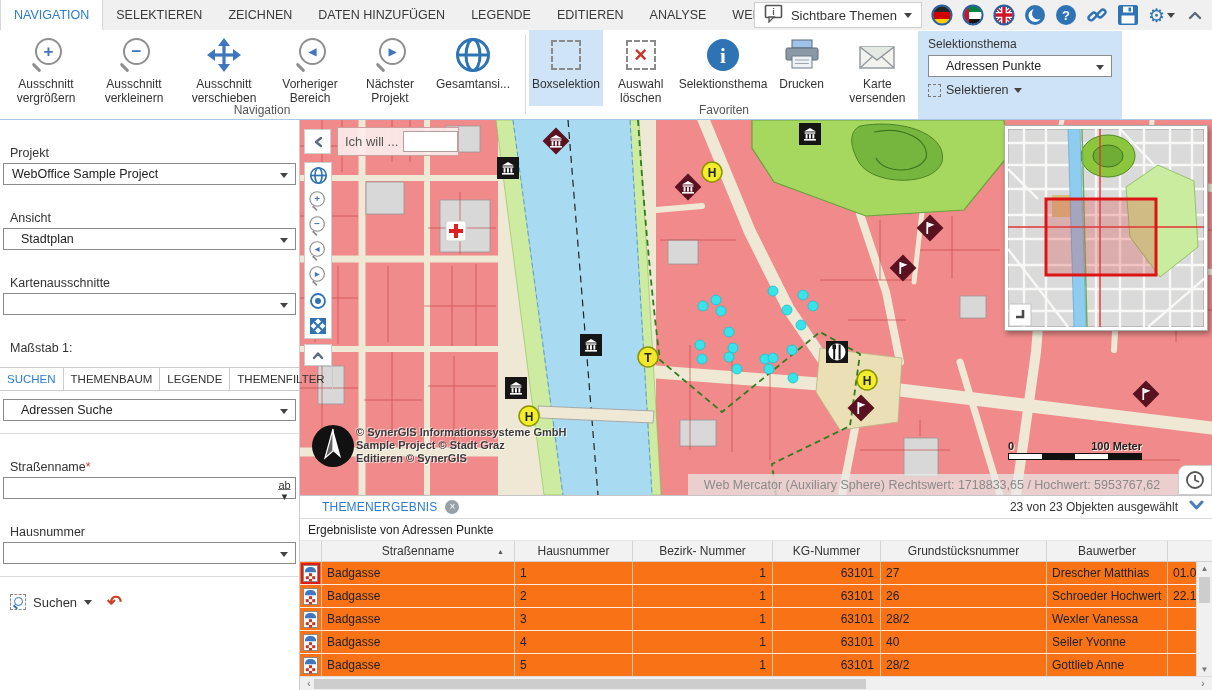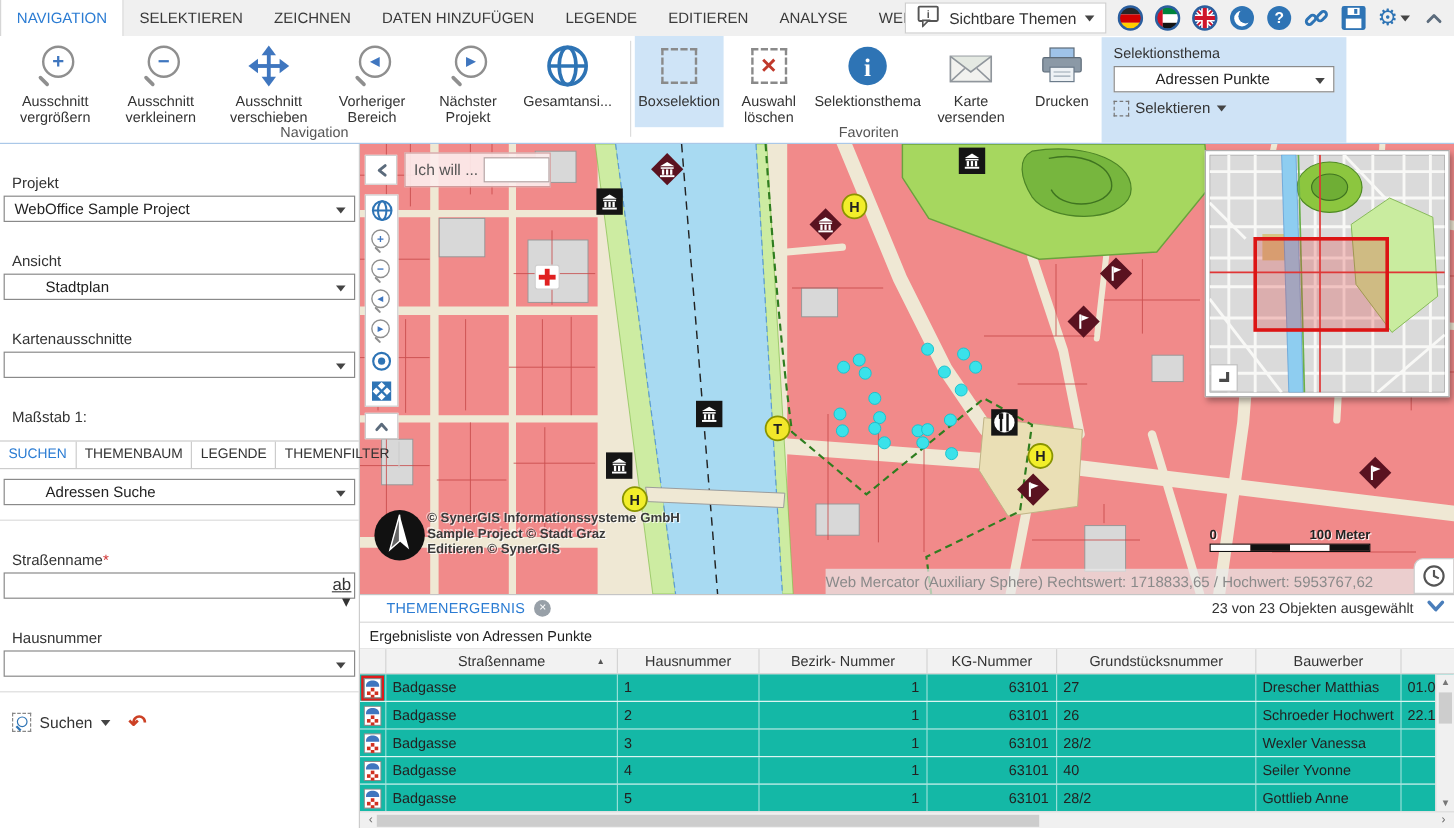--- a/index.html
+++ b/index.html
@@ -30,70 +30,70 @@
 .mag::after{content:"";position:absolute;left:2px;bottom:3px;width:11px;height:3px;background:#8f8f8f;border-radius:2px;transform:rotate(45deg)}
 .dashedbox{width:30px;height:30px;border:2px dashed #8a8a8a;display:flex;align-items:center;justify-content:center}
 .redx{color:#c0392b;font-weight:bold;font-size:22px;line-height:1}
 #selpanel{position:absolute;left:918px;top:1px;width:204px;height:88px;background:#cfe3f6}
 #selpanel .spt{padding:6px 0 2px 10px;font-size:12px;color:#333}
 #selpanel .dd{margin:2px 10px 6px 10px;width:184px}
 #selrow{display:flex;align-items:center;gap:5px;padding-left:10px;font-size:12.5px;color:#333;cursor:pointer}
 .minidash{width:13px;height:13px;border:1.5px dashed #777;display:inline-block}
 
 .dd{height:22px;border:1px solid #8a8a8a;background:#fff;position:relative;display:flex;align-items:center;padding:0 20px 0 8px;font-size:12.5px;color:#222;cursor:pointer}
-.dd.indent{padding-left:34px}
+.dd.indent{padding-left:17px}
 .dd::after{content:"";position:absolute;right:7px;top:9px;border-left:4px solid transparent;border-right:4px solid transparent;border-top:5px solid #444}
 
 #sidebar{position:absolute;left:0;top:120px;width:300px;height:570px;background:#fff;border-right:1px solid #ccc;z-index:20}
 #sidebar .lab{margin:26px 0 3px 10px;font-size:12.5px;color:#333}
 #sidebar .dd,#sidebar .inp{margin:0 3px}
 .inp{height:22px;border:1px solid #8a8a8a;background:#fff;position:relative}
 .req{color:#d03030}
 #side-tabs{display:flex;border-top:1px solid #ccc;border-bottom:1px solid #ccc;margin-top:12px}
 .stab{padding:5px 7px;border-right:1px solid #ccc;font-size:11.5px;color:#333;white-space:nowrap;cursor:pointer}
 .stab.active{color:#2b7cd3}
 .sep{border-top:1px solid #ddd;margin:12px 0 0}
 #search-row{display:flex;align-items:center;gap:7px;margin:14px 0 0 10px}
-#ab-icon{position:absolute;right:3px;top:2px;width:15px;text-align:right;font-size:14px;color:#333;line-height:1;cursor:pointer}
+#ab-icon{position:absolute;right:3px;top:2px;width:15px;text-align:center;font-size:11px;color:#333;line-height:1;cursor:pointer}
 .undo{color:#cc4125;font-size:18px;font-weight:bold;margin-left:8px;cursor:pointer}
 .minimag{position:relative;width:16px;height:16px;border:1.5px dashed #888;display:inline-block}
 .minimag::before{content:"";position:absolute;left:3px;top:2px;width:7px;height:7px;border:1.8px solid #2e74b5;border-radius:50%}
 .minimag::after{content:"";position:absolute;left:2px;bottom:1px;width:5px;height:1.8px;background:#2e74b5;transform:rotate(45deg)}
 
 #map{position:absolute;left:300px;top:120px;width:912px;height:375px;overflow:hidden;background:#efe8d4}
 #collapse-left{position:absolute;left:4px;top:9px;width:27px;height:25px;background:#fff;border:1px solid #d0d0d0;display:flex;align-items:center;justify-content:center;z-index:6;cursor:pointer}
 #maptools{position:absolute;left:4px;top:42px;width:28px;background:#fff;border:1px solid #ccc;z-index:6}
 .mtool{height:25px;display:flex;align-items:center;justify-content:center;cursor:pointer}
 #maptools-up{position:absolute;left:4px;top:224px;width:28px;height:22px;background:#fff;border:1px solid #ccc;display:flex;align-items:center;justify-content:center;z-index:6;cursor:pointer}
 #ichwill{position:absolute;left:37px;top:7px;width:122px;height:29px;background:rgba(252,236,236,.92);border:1px solid #cf9d9d;display:flex;align-items:center;z-index:5}
 #ichwill .t{padding-left:7px;font-size:13px;color:#555;white-space:nowrap}
 #ichwill input{width:55px;height:21px;margin-left:5px;border:1px solid #b5a0a0;outline:none;font-size:12px;padding:0 3px}
 #overview{position:absolute;right:4px;top:5px;width:204px;height:206px;background:#fff;border:1px solid #adadad;box-shadow:2px 3px 5px rgba(0,0,0,.35);padding:3px;z-index:5}
 #compass{position:absolute;left:11px;top:304px;width:44px;height:44px;z-index:5}
 #attrib{position:absolute;left:56px;top:306px;z-index:5;font-size:11px;font-weight:bold;color:#3a3a3a;line-height:1.18;text-shadow:1px 1px 0 rgba(255,255,255,.8),-1px -1px 0 rgba(255,255,255,.6)}
 #scalebar{position:absolute;left:708px;top:320px;width:134px;z-index:5;font-size:11px;font-weight:bold;color:#222;text-shadow:1px 1px 0 rgba(255,255,255,.85)}
 #scalebar .row{display:flex;justify-content:space-between}
 #scalebar .bar{margin-top:1px;height:7px;border:1px solid #111;display:flex}
 #scalebar .bar i{flex:1}
-#mapstatus{position:absolute;left:388px;right:0;bottom:0;height:21px;background:rgba(233,233,233,.72);z-index:4;display:flex;align-items:center;justify-content:flex-start;padding-right:36px;font-size:12.5px;color:#8a8a8a}
+#mapstatus{position:absolute;left:388px;right:0;bottom:0;height:21px;background:rgba(233,233,233,.72);z-index:4;display:flex;align-items:center;justify-content:center;padding-right:36px;font-size:12.5px;color:#8a8a8a}
 #clockbtn{position:absolute;right:0;bottom:0;width:34px;height:30px;background:#fff;border:1px solid #ccc;border-radius:8px 0 0 0;display:flex;align-items:center;justify-content:center;z-index:6;cursor:pointer}
 
 #results{position:absolute;left:300px;top:495px;width:912px;height:195px;background:#fff;border-top:1px solid #c5c5c5;z-index:20}
 #res-tabs{height:23px;display:flex;align-items:center;border-bottom:1px solid #d9d9d9;position:relative}
 #res-tab{display:flex;align-items:center;gap:8px;padding:0 10px 0 22px;color:#2b7cd3;font-size:12px;letter-spacing:.2px}
 .closedot{width:14px;height:14px;border-radius:50%;background:#98a0a8;color:#fff;font-size:10px;line-height:14px;text-align:center;cursor:pointer}
 #res-status{position:absolute;right:34px;top:4px;font-size:12px;color:#333}
 #res-collapse{position:absolute;right:8px;top:3px;cursor:pointer}
 #res-sub{height:22px;display:flex;align-items:center;padding-left:8px;font-size:12px;color:#222;border-bottom:1px solid #e6e6e6}
 #thead{height:21px;display:flex;background:#f2f2f2;border-bottom:1px solid #cfcfcf}
 .th{display:flex;align-items:center;justify-content:center;font-size:12px;color:#333;border-right:1px solid #d4d4d4;position:relative;cursor:pointer}
 .sort{position:absolute;right:10px;font-size:7px;color:#555}
 .w-icon{width:22px}.w-str{width:193px}.w-haus{width:118px}.w-bez{width:140px}.w-kg{width:108px}.w-gru{width:166px}.w-bau{width:121px}.w-dat{width:44px}
 #tbody{position:relative;height:115px}
-.trow{height:23px;display:flex;background:#14b8a6;border-bottom:1px solid rgba(255,255,255,.85);cursor:pointer}
+.trow{height:23px;display:flex;background:#f97316;border-bottom:1px solid rgba(255,255,255,.85);cursor:pointer}
 .tc{font-size:12px;color:#222;display:flex;align-items:center;border-right:1px solid rgba(255,255,255,.55);overflow:hidden;white-space:nowrap}
 .tc.pl{padding-left:5px}.tc.rt{justify-content:flex-end;padding-right:6px}
 .c-icon{justify-content:center}
 .recbtn{width:19px;height:21px;display:flex;align-items:center;justify-content:center}
 .recbtn.hl{outline:2px solid #e01b1b;outline-offset:-2px}
 #vscroll{position:absolute;right:0;top:66px;width:16px;height:115px;background:#f0f0f0;border-left:1px solid #ddd;font-size:8px;color:#777;text-align:center}
 #vscroll .arr{height:14px;line-height:14px;cursor:pointer}
 #vscroll .thumb{position:absolute;left:2px;top:15px;width:11px;height:26px;background:#cdcdcd;cursor:pointer}
 #vscroll .arrb{position:absolute;bottom:0;left:0;width:100%;height:14px;line-height:14px;cursor:pointer}
 #hscroll{position:absolute;left:0;bottom:0;width:912px;height:14px;background:#f0f0f0;border-top:1px solid #ddd}
@@ -291,42 +291,42 @@
       </div>
       <div class="rbtn" style="width:94px">
         <div class="ric">
           <svg width="36" height="36" viewBox="0 0 36 36">
               <circle cx="18" cy="18" r="16" fill="#2e74b5"></circle>
               <text x="18" y="26" font-size="21" font-weight="bold" font-family="Liberation Serif, serif" fill="#fff" text-anchor="middle">i</text>
             </svg>
         </div>
         <div class="rlabel">Selektionsthema</div>
       </div>
-      <div class="rbtn" style="width:88px">
-        <div class="ric">
-          <svg width="38" height="30" viewBox="0 0 38 30">
-              <rect x="2" y="7" width="34" height="21" fill="#f2f2ef" stroke="#90969c" stroke-width="1.4"></rect>
-              <polyline points="2,7 19,20 36,7" fill="#e4e9e2" stroke="#90969c" stroke-width="1.4"></polyline>
-              <polyline points="2,28 14,17" fill="none" stroke="#90969c" stroke-width="1.2"></polyline>
-              <polyline points="36,28 24,17" fill="none" stroke="#90969c" stroke-width="1.2"></polyline>
-            </svg>
-        </div>
-        <div class="rlabel">Karte versenden</div>
-      </div>
       <div class="rbtn" style="width:72px">
         <div class="ric">
           <svg width="36" height="32" viewBox="0 0 36 32">
               <rect x="8" y="1" width="20" height="8" fill="#9fc3e8" stroke="#5d6b78"></rect>
               <rect x="2" y="9" width="32" height="12" rx="1.5" fill="#8b99a6" stroke="#5d6b78"></rect>
               <rect x="8" y="17" width="20" height="12" fill="#eef2f5" stroke="#6b7b8a"></rect>
               <line x1="11" y1="21" x2="25" y2="21" stroke="#98a6b2"></line>
               <line x1="11" y1="24.5" x2="25" y2="24.5" stroke="#98a6b2"></line>
             </svg>
         </div>
         <div class="rlabel">Drucken</div>
+      </div>
+      <div class="rbtn" style="width:88px">
+        <div class="ric">
+          <svg width="38" height="30" viewBox="0 0 38 30">
+              <rect x="2" y="7" width="34" height="21" fill="#f2f2ef" stroke="#90969c" stroke-width="1.4"></rect>
+              <polyline points="2,7 19,20 36,7" fill="#e4e9e2" stroke="#90969c" stroke-width="1.4"></polyline>
+              <polyline points="2,28 14,17" fill="none" stroke="#90969c" stroke-width="1.2"></polyline>
+              <polyline points="36,28 24,17" fill="none" stroke="#90969c" stroke-width="1.2"></polyline>
+            </svg>
+        </div>
+        <div class="rlabel">Karte versenden</div>
       </div>
       <div class="grouplabel">Favoriten</div>
     </div>
     <div id="selpanel">
       <div class="spt">Selektionsthema</div>
       <div class="dd indent">
           <span>Adressen Punkte</span>
         </div>
       <div id="selrow">
         <span class="minidash"></span>

